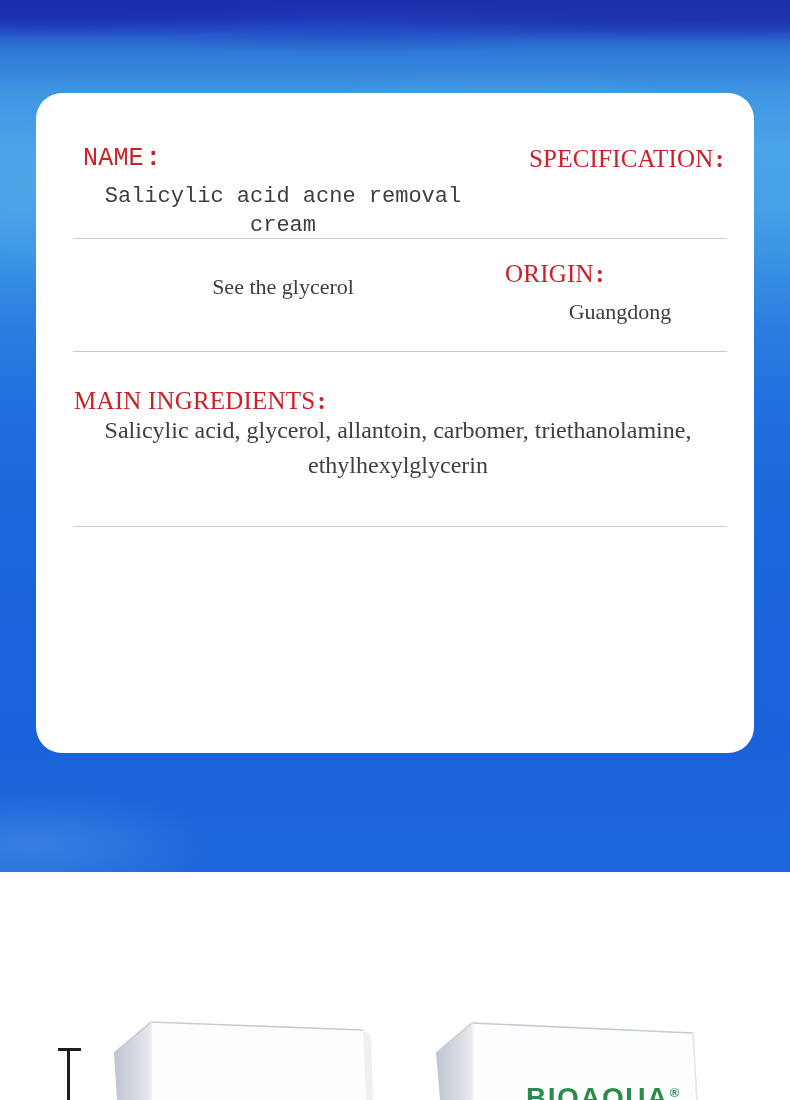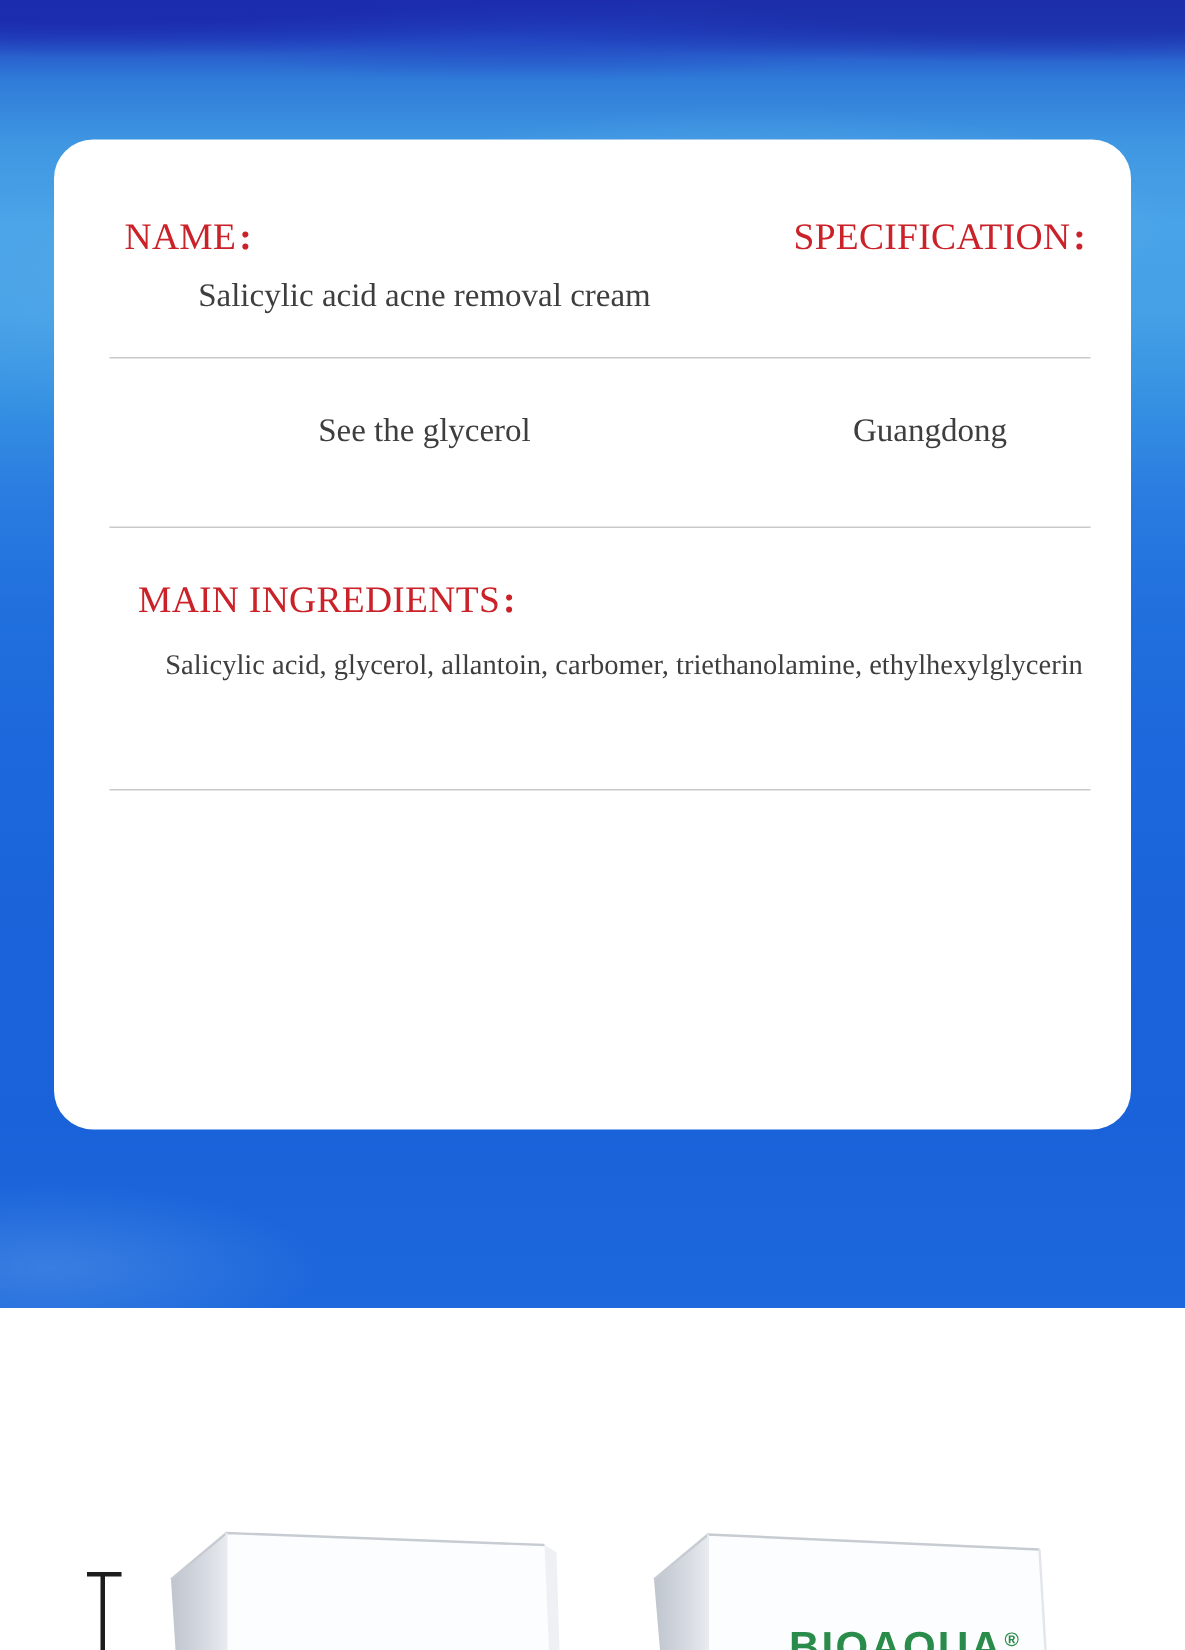--- a/index.html
+++ b/index.html
@@ -33,21 +33,21 @@
   .field{position:absolute;}
   .label{
     font-size:25px;line-height:25px;color:#cb2128;
     letter-spacing:0.2px;white-space:nowrap;
   }
   .colon{font-weight:700;margin-left:2px;}
   .value{
     font-size:22px;line-height:29px;color:#3e3e3e;text-align:center;
   }
   .field .value{margin-top:11px;}
-  .full-field .value{font-size:19px;line-height:35px;margin-top:13px;}
+  .full-field .value{font-size:24px;line-height:35px;margin-top:0;}
   .benefits .value{word-break:break-all;}
   .divider{
     position:absolute;left:37px;width:654px;height:1px;
     background:#c9c9c9;border:none;margin:0;padding:0;
   }
   
   .dim-h{position:absolute;left:58px;top:1048px;width:23px;height:3px;background:#1d1d1d;}
   .dim-v{position:absolute;left:67px;top:1050px;width:3px;height:50px;background:#1d1d1d;}
   .boxes{position:absolute;left:0;top:1000px;width:790px;height:100px;}
   .brand{
@@ -63,42 +63,43 @@
 </style>
 </head>
 <body>
 
 <div class="page">
 
   <div class="bg-blue"></div>
 
   <section class="card">
 
-    <div class="field" style="left:47px;top:53px;width:400px;">
+    <div class="field" style="left:47px;top:53px;width:400px;font-family:Liberation Mono, monospace;">
       <div class="label"><span>NAME</span><span class="colon">:</span></div>
       <div class="value">Salicylic acid acne removal cream</div>
     </div>
 
     <div class="field" style="left:493px;top:53px;width:230px;">
       <div class="label"><span>SPECIFICATION</span><span class="colon">:</span></div>
     </div>
 
     <hr class="divider" style="top:145px;">
 
     <div class="field" style="left:47px;top:168px;width:400px;">
       <div class="value">See the glycerol</div>
     </div>
 
     <div class="field" style="left:469px;top:168px;width:230px;">
+      <div class="label"><span>ORIGIN</span><span class="colon">:</span></div>
       <div class="value">Guangdong</div>
     </div>
 
     <hr class="divider" style="top:258px;">
 
-    <div class="field full-field" style="left:56px;top:295px;width:648px;">
+    <div class="field full-field" style="left:38px;top:295px;width:648px;">
       <div class="label"><span>MAIN INGREDIENTS</span><span class="colon">:</span></div>
       <div class="value">Salicylic acid, glycerol, allantoin, carbomer, triethanolamine, ethylhexylglycerin</div>
     </div>
 
     <hr class="divider" style="top:433px;">
 
 
   </section>
 
   <div class="dim-h"></div>

